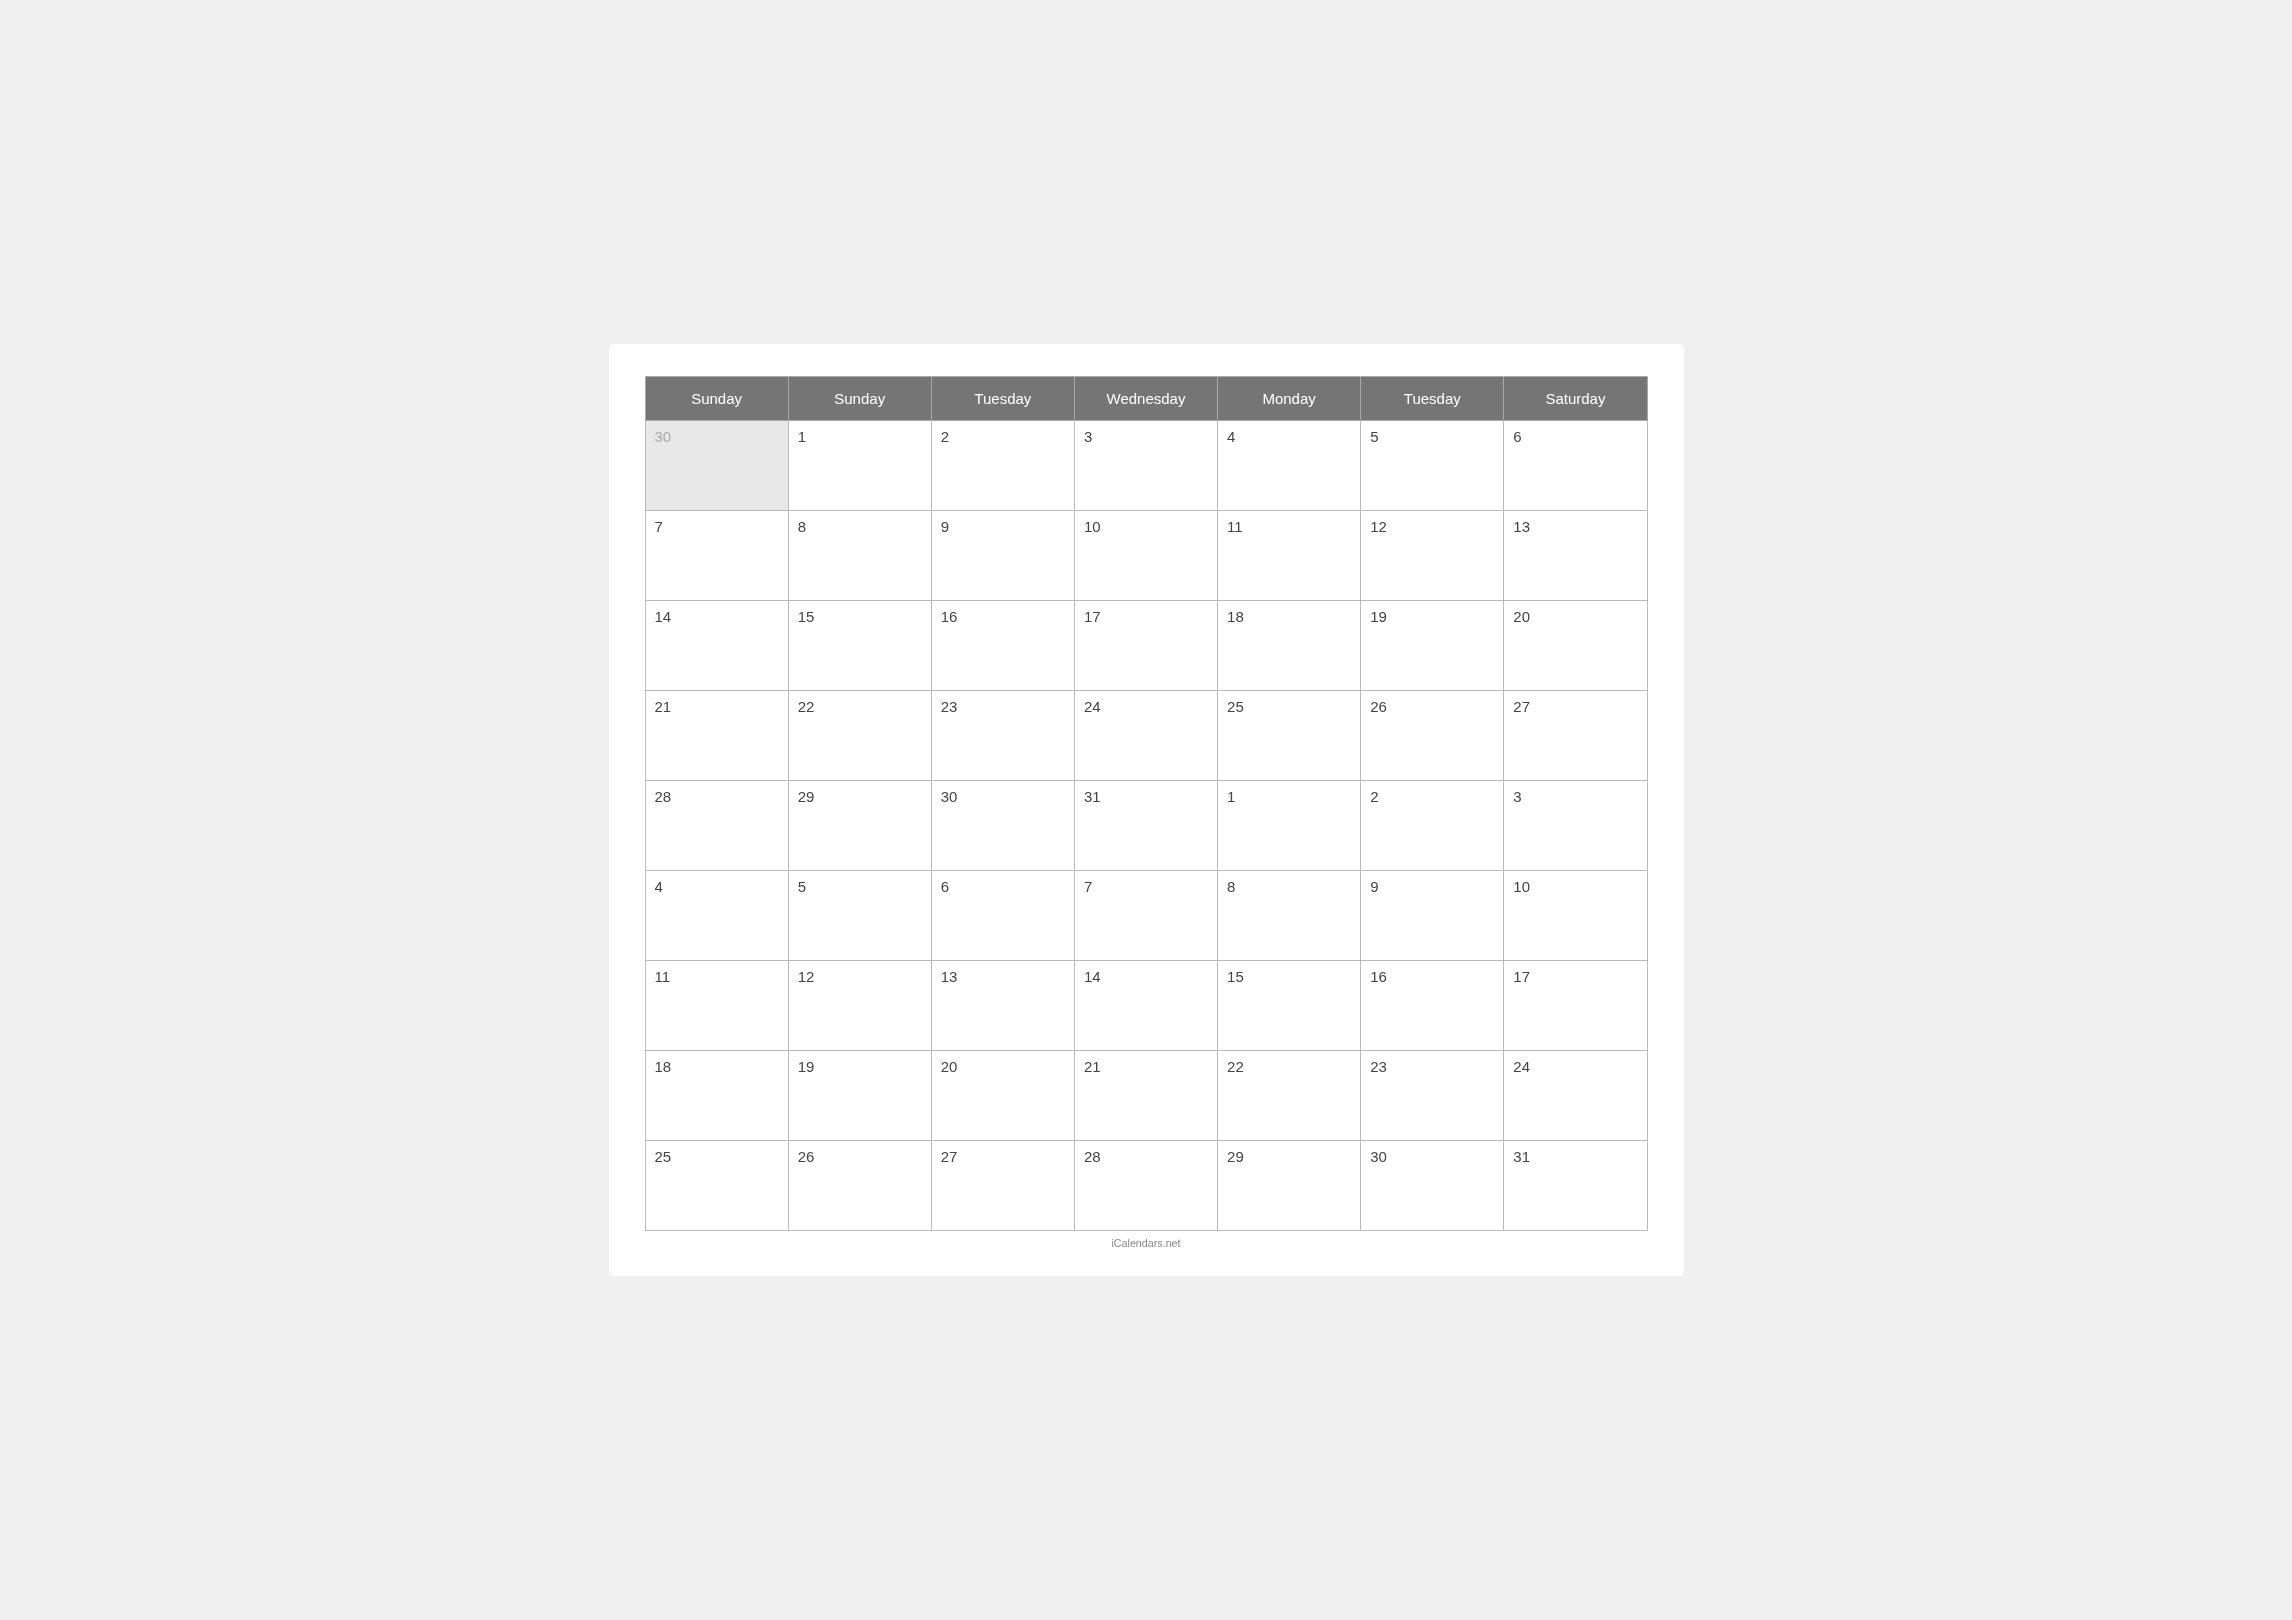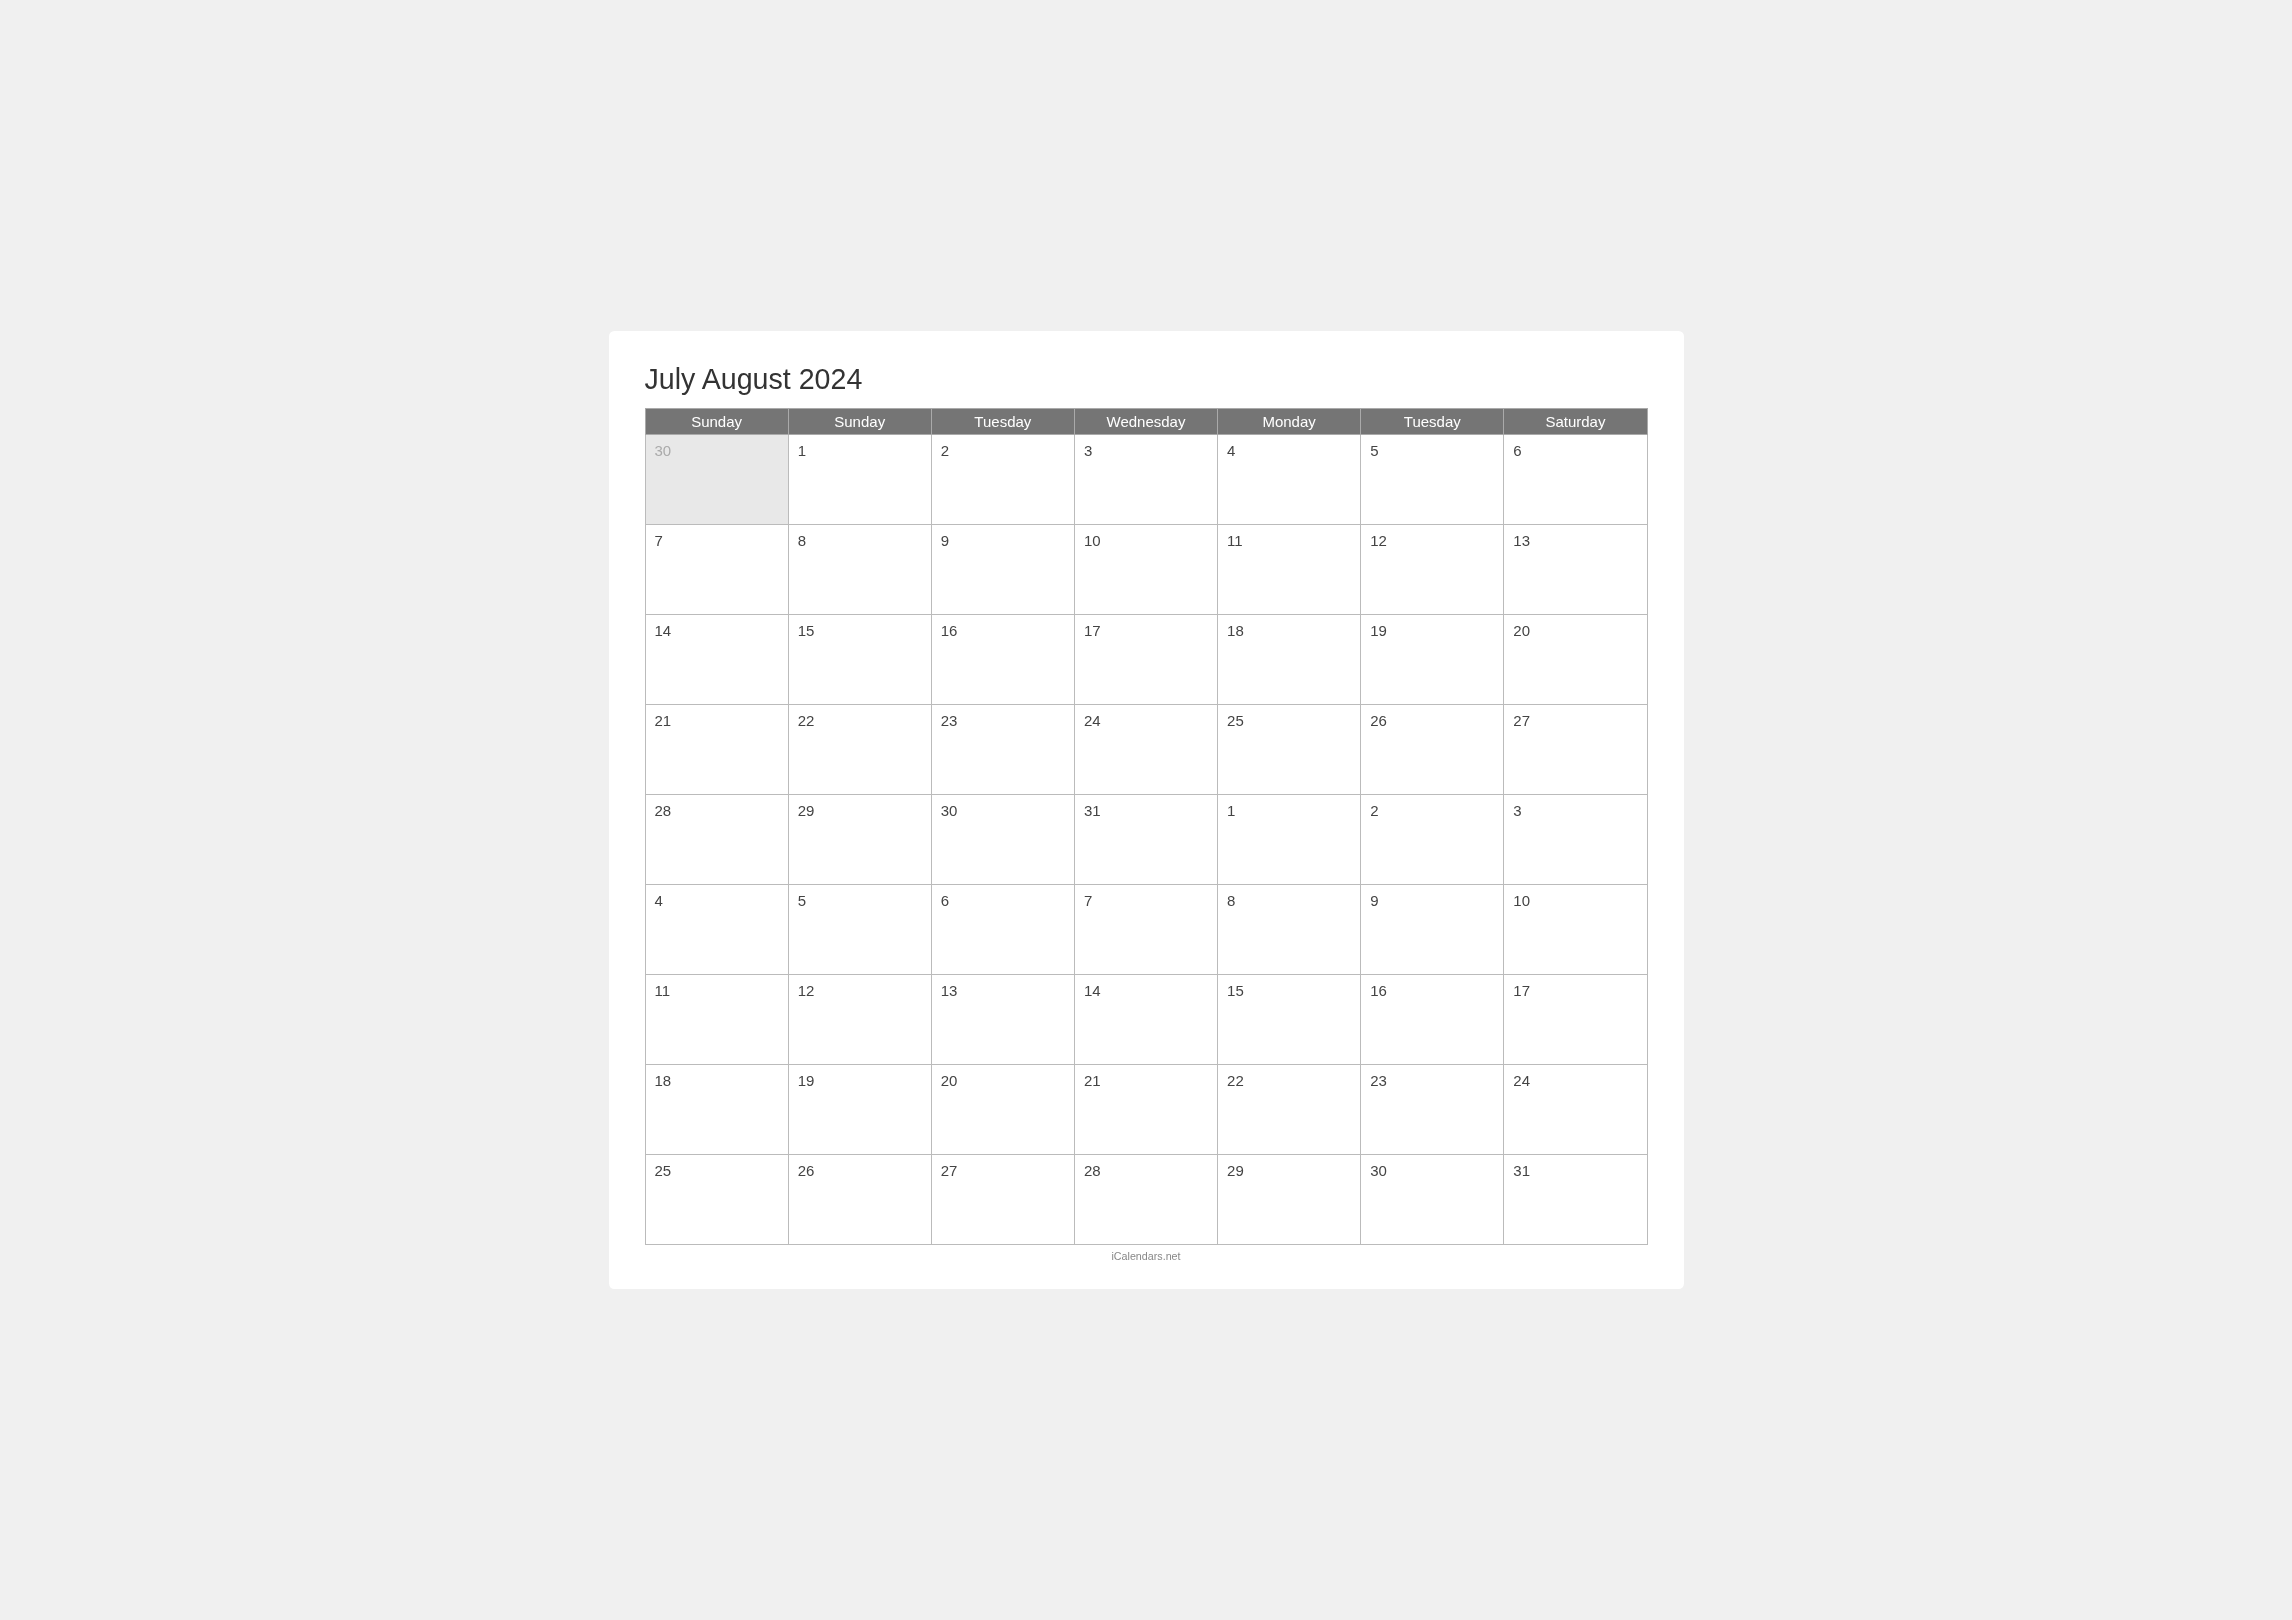--- a/index.html
+++ b/index.html
@@ -36,21 +36,21 @@
       width: 100%;
       border-collapse: collapse;
       border: 0.9px solid #aaa;
     }
 
     .calendar-table thead tr th {
       background: #757575;
       color: #fff;
       font-weight: 400;
       font-size: 1.05rem;
-      padding: 4px 9px;
+      padding: 13px 9px;
       text-align: center;
       border: 0.9px solid #aaa;
     }
 
     .calendar-table tbody tr td {
       border: 0.9px solid #bbb;
       vertical-align: top;
       width: calc(100% / 7);
       height: 90px;
       padding: 7.2px 9px;
@@ -80,21 +80,20 @@
       text-align: center;
       font-size: 0.75rem;
       color: #888;
       margin-top: 5.4px;
     }
   </style>
 </head>
 <body>
 
 <div class="calendar-wrapper">
-  <h1 class="calendar-title">July August 2024</h1>
   <table class="calendar-table">
     <thead>
       <tr>
           <th>Sunday</th>
           <th>Sunday</th>
           <th>Tuesday</th>
           <th>Wednesday</th>
           <th>Monday</th>
           <th>Tuesday</th>
           <th>Saturday</th>

